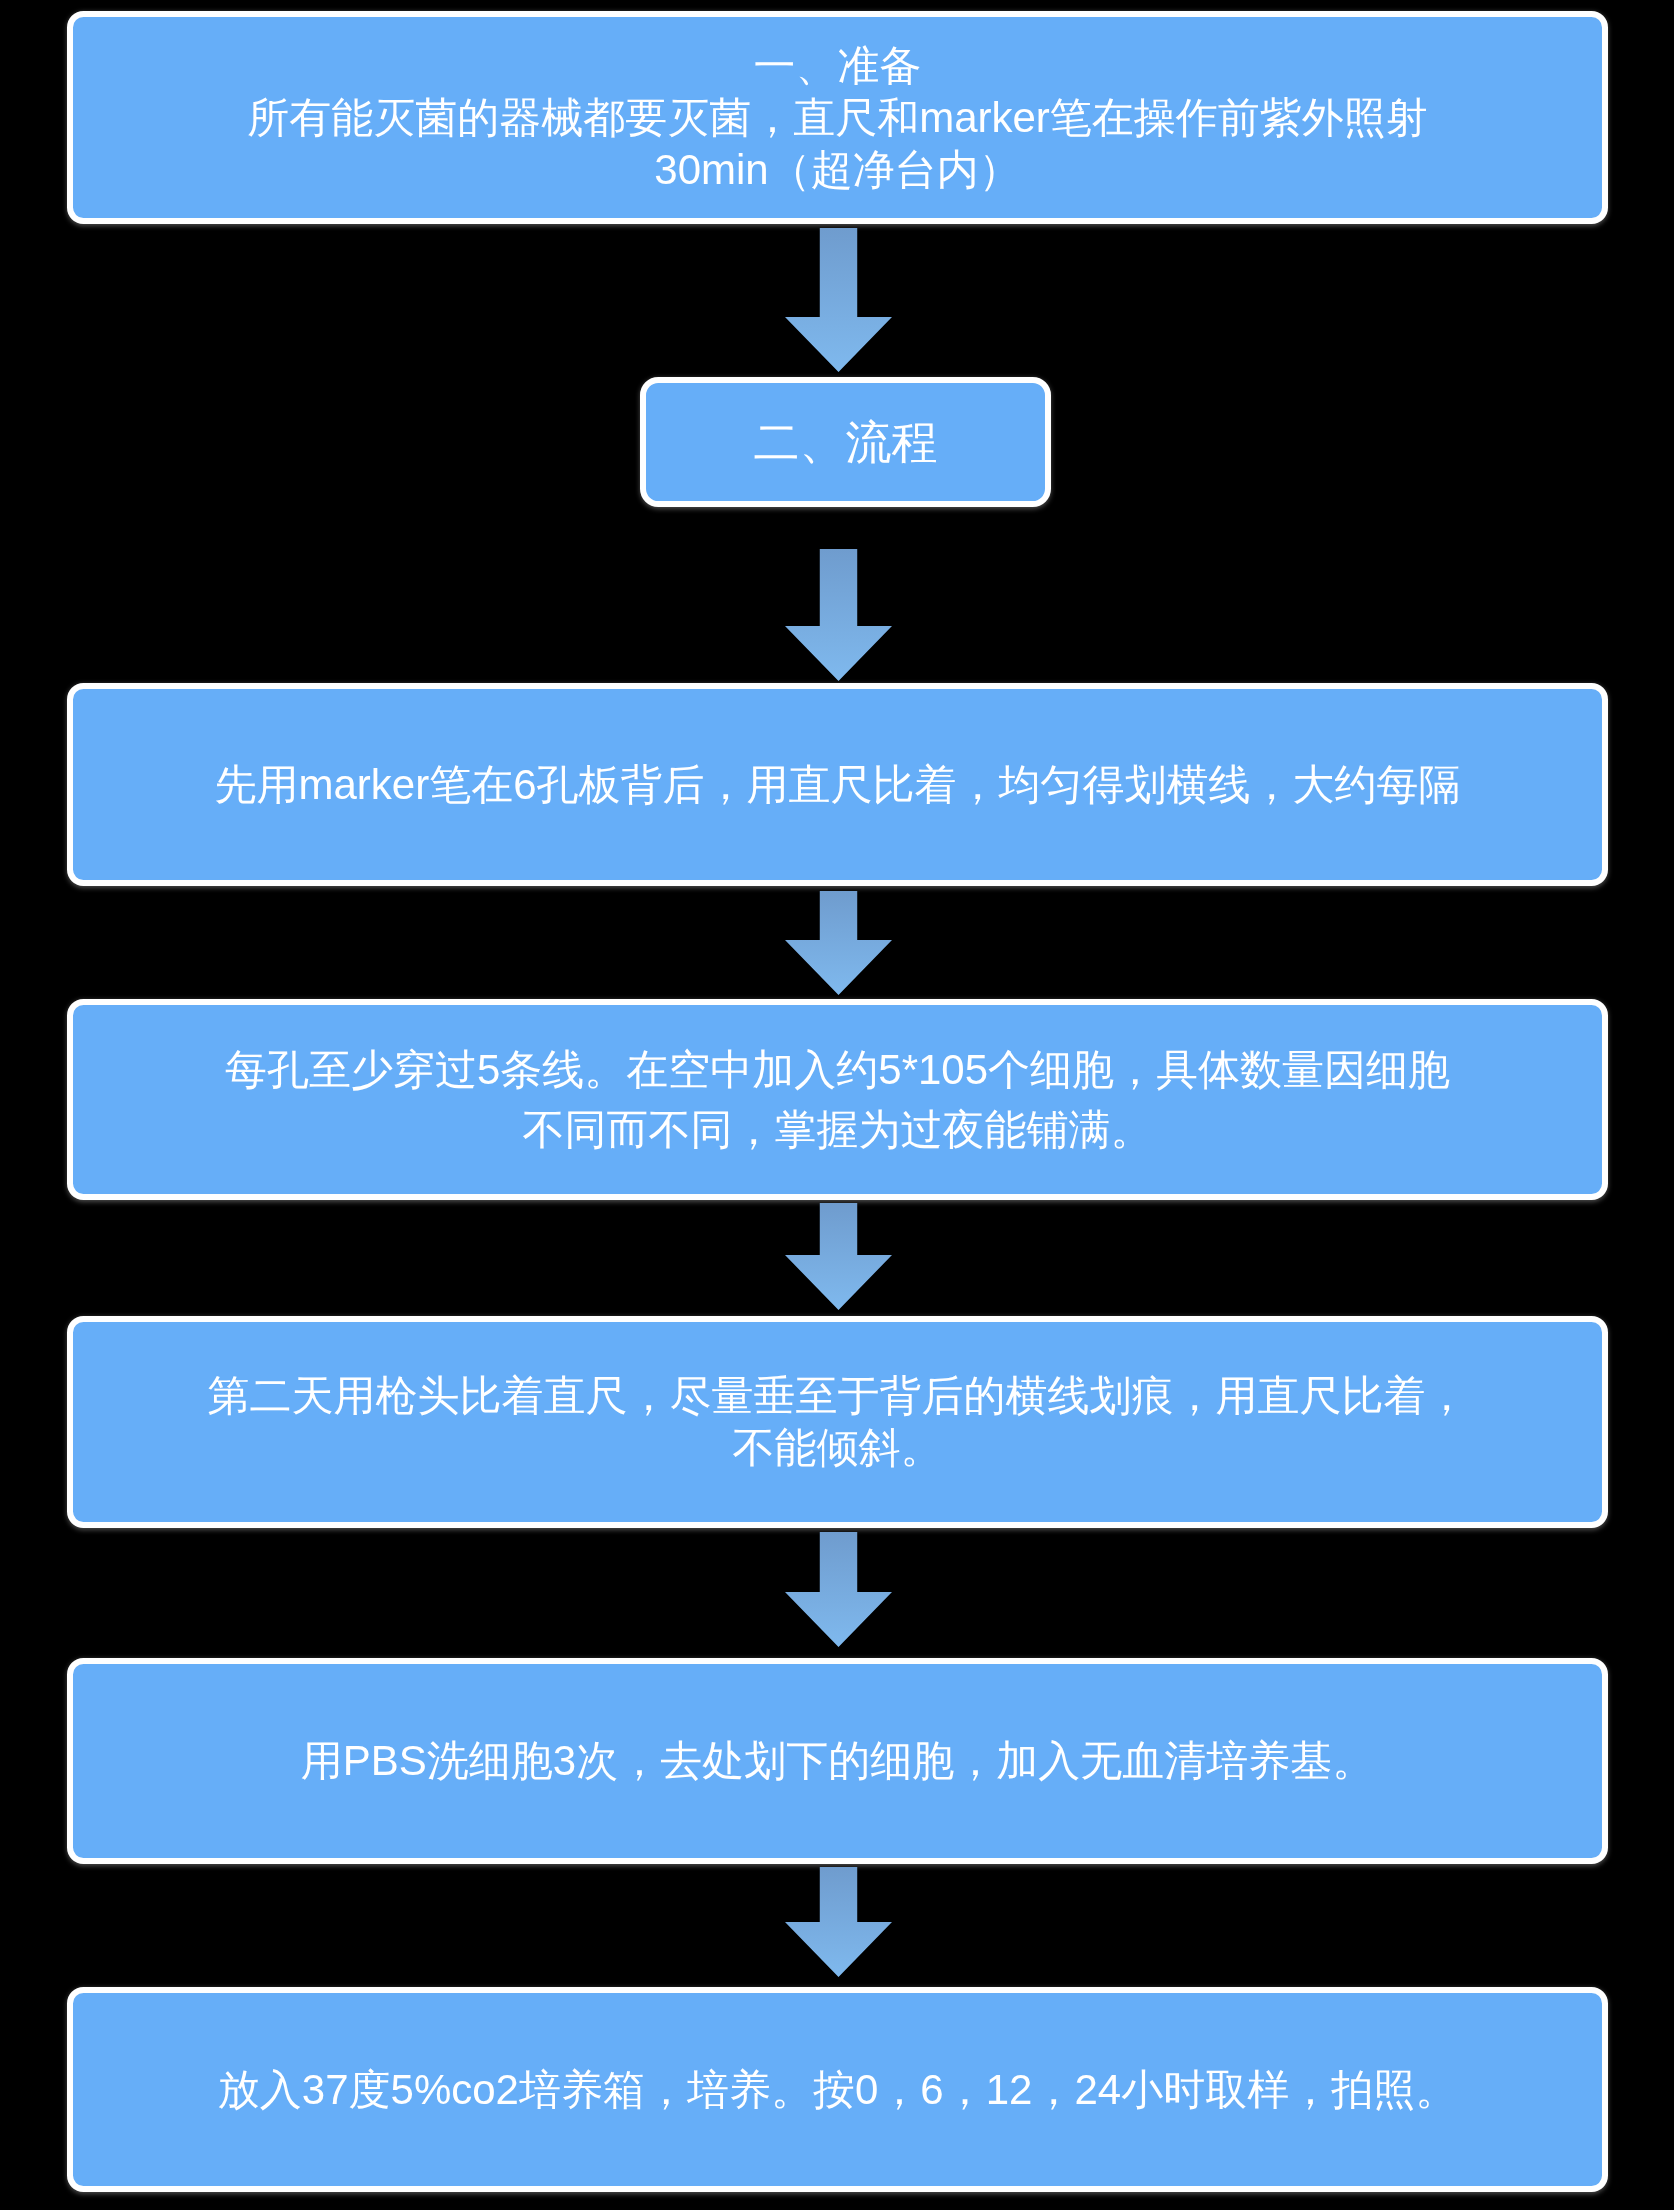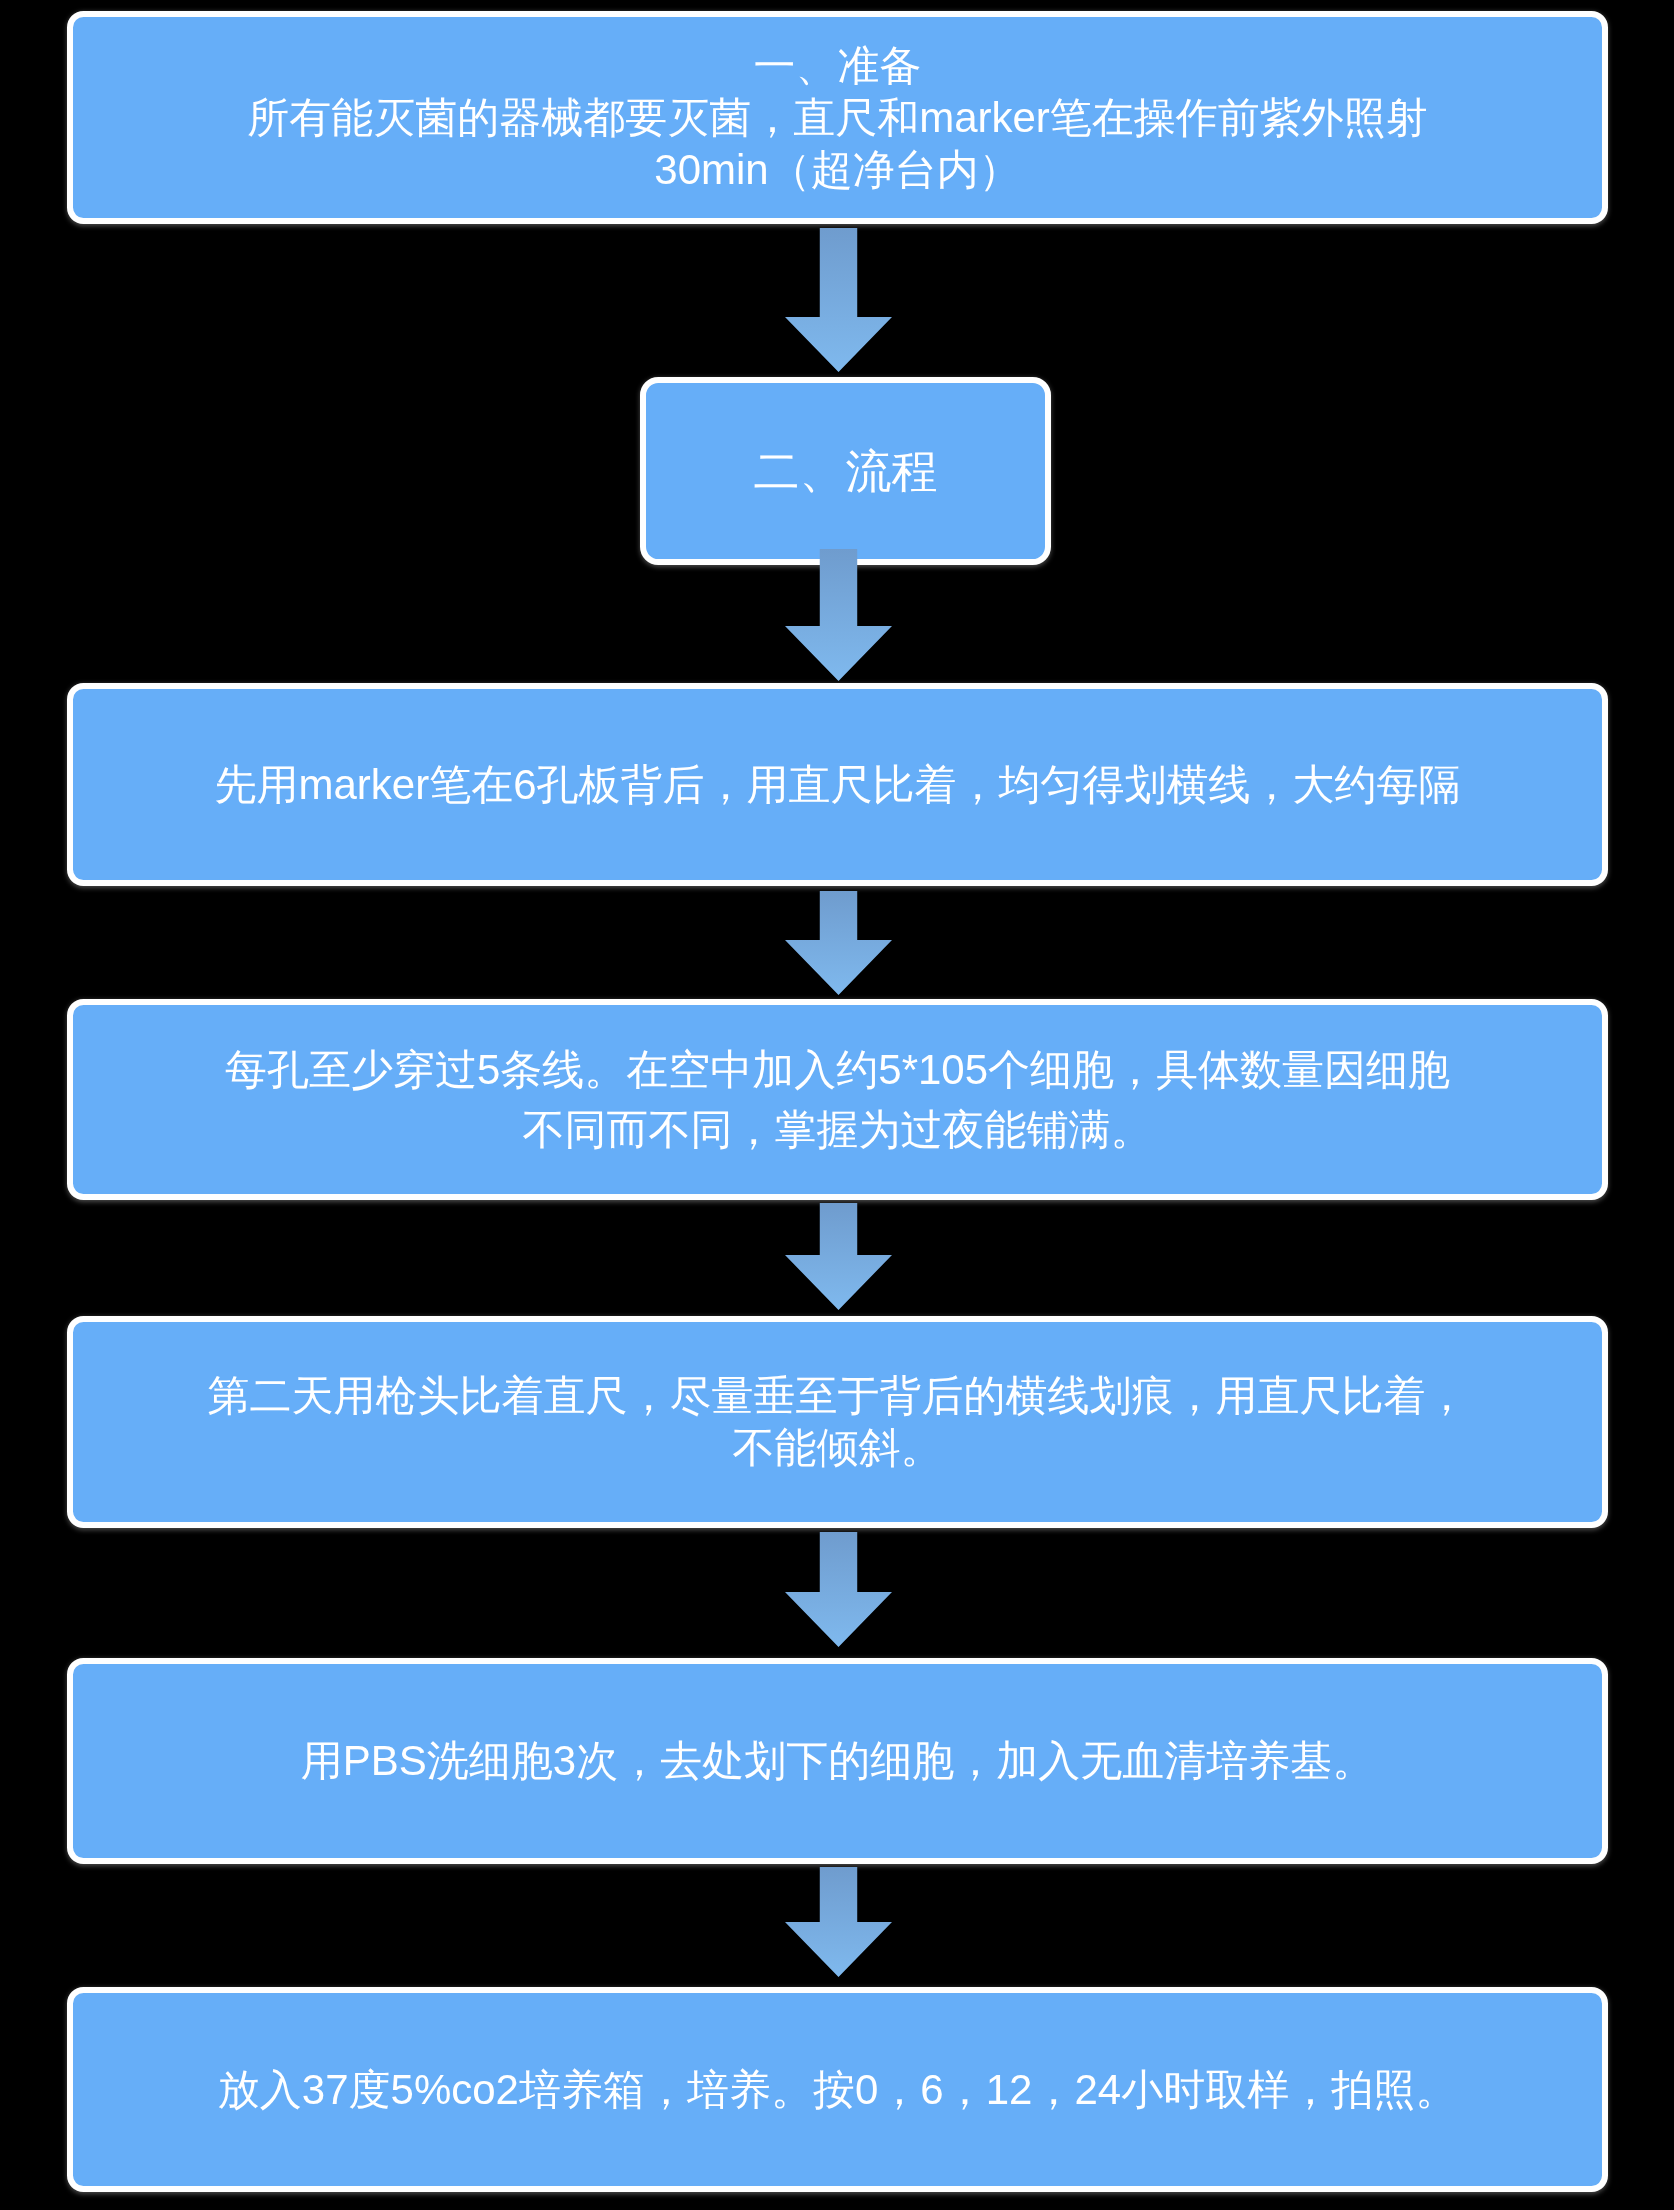--- a/index.html
+++ b/index.html
@@ -27,21 +27,21 @@
     align-items: center;
     justify-content: center;
     text-align: center;
     color: #FFFFFF;
     font-size: 42px;
     line-height: 52px;
     padding: 0 24px;
   }
   .box .line { width: 100%; }
   .box1 { left: 67px;  top: 11px;   width: 1541px; height: 213px; }
-  .box2 { left: 640px; top: 377px;  width: 411px;  height: 188px; font-size: 46px; border-radius: 18.3px; }
+  .box2 { left: 640px; top: 377px;  width: 411px;  height: 130px; font-size: 46px; border-radius: 18.3px; }
   .box3 { left: 67px;  top: 683px;  width: 1541px; height: 203px; }
   .box4 { left: 67px;  top: 999px; width: 1541px; height: 201px; gap: 8px; }
   .box5 { left: 67px;  top: 1316px; width: 1541px; height: 212px; }
   .box6 { left: 67px;  top: 1658px; width: 1541px; height: 206px; }
   .box7 { left: 67px;  top: 1987px; width: 1541px; height: 205px; text-align: center; }
   .arrow {
     position: absolute;
     left: 785px;
     width: 107px;
     background: linear-gradient(to bottom, #6F9CCE 0%, #7FB9EE 100%);

